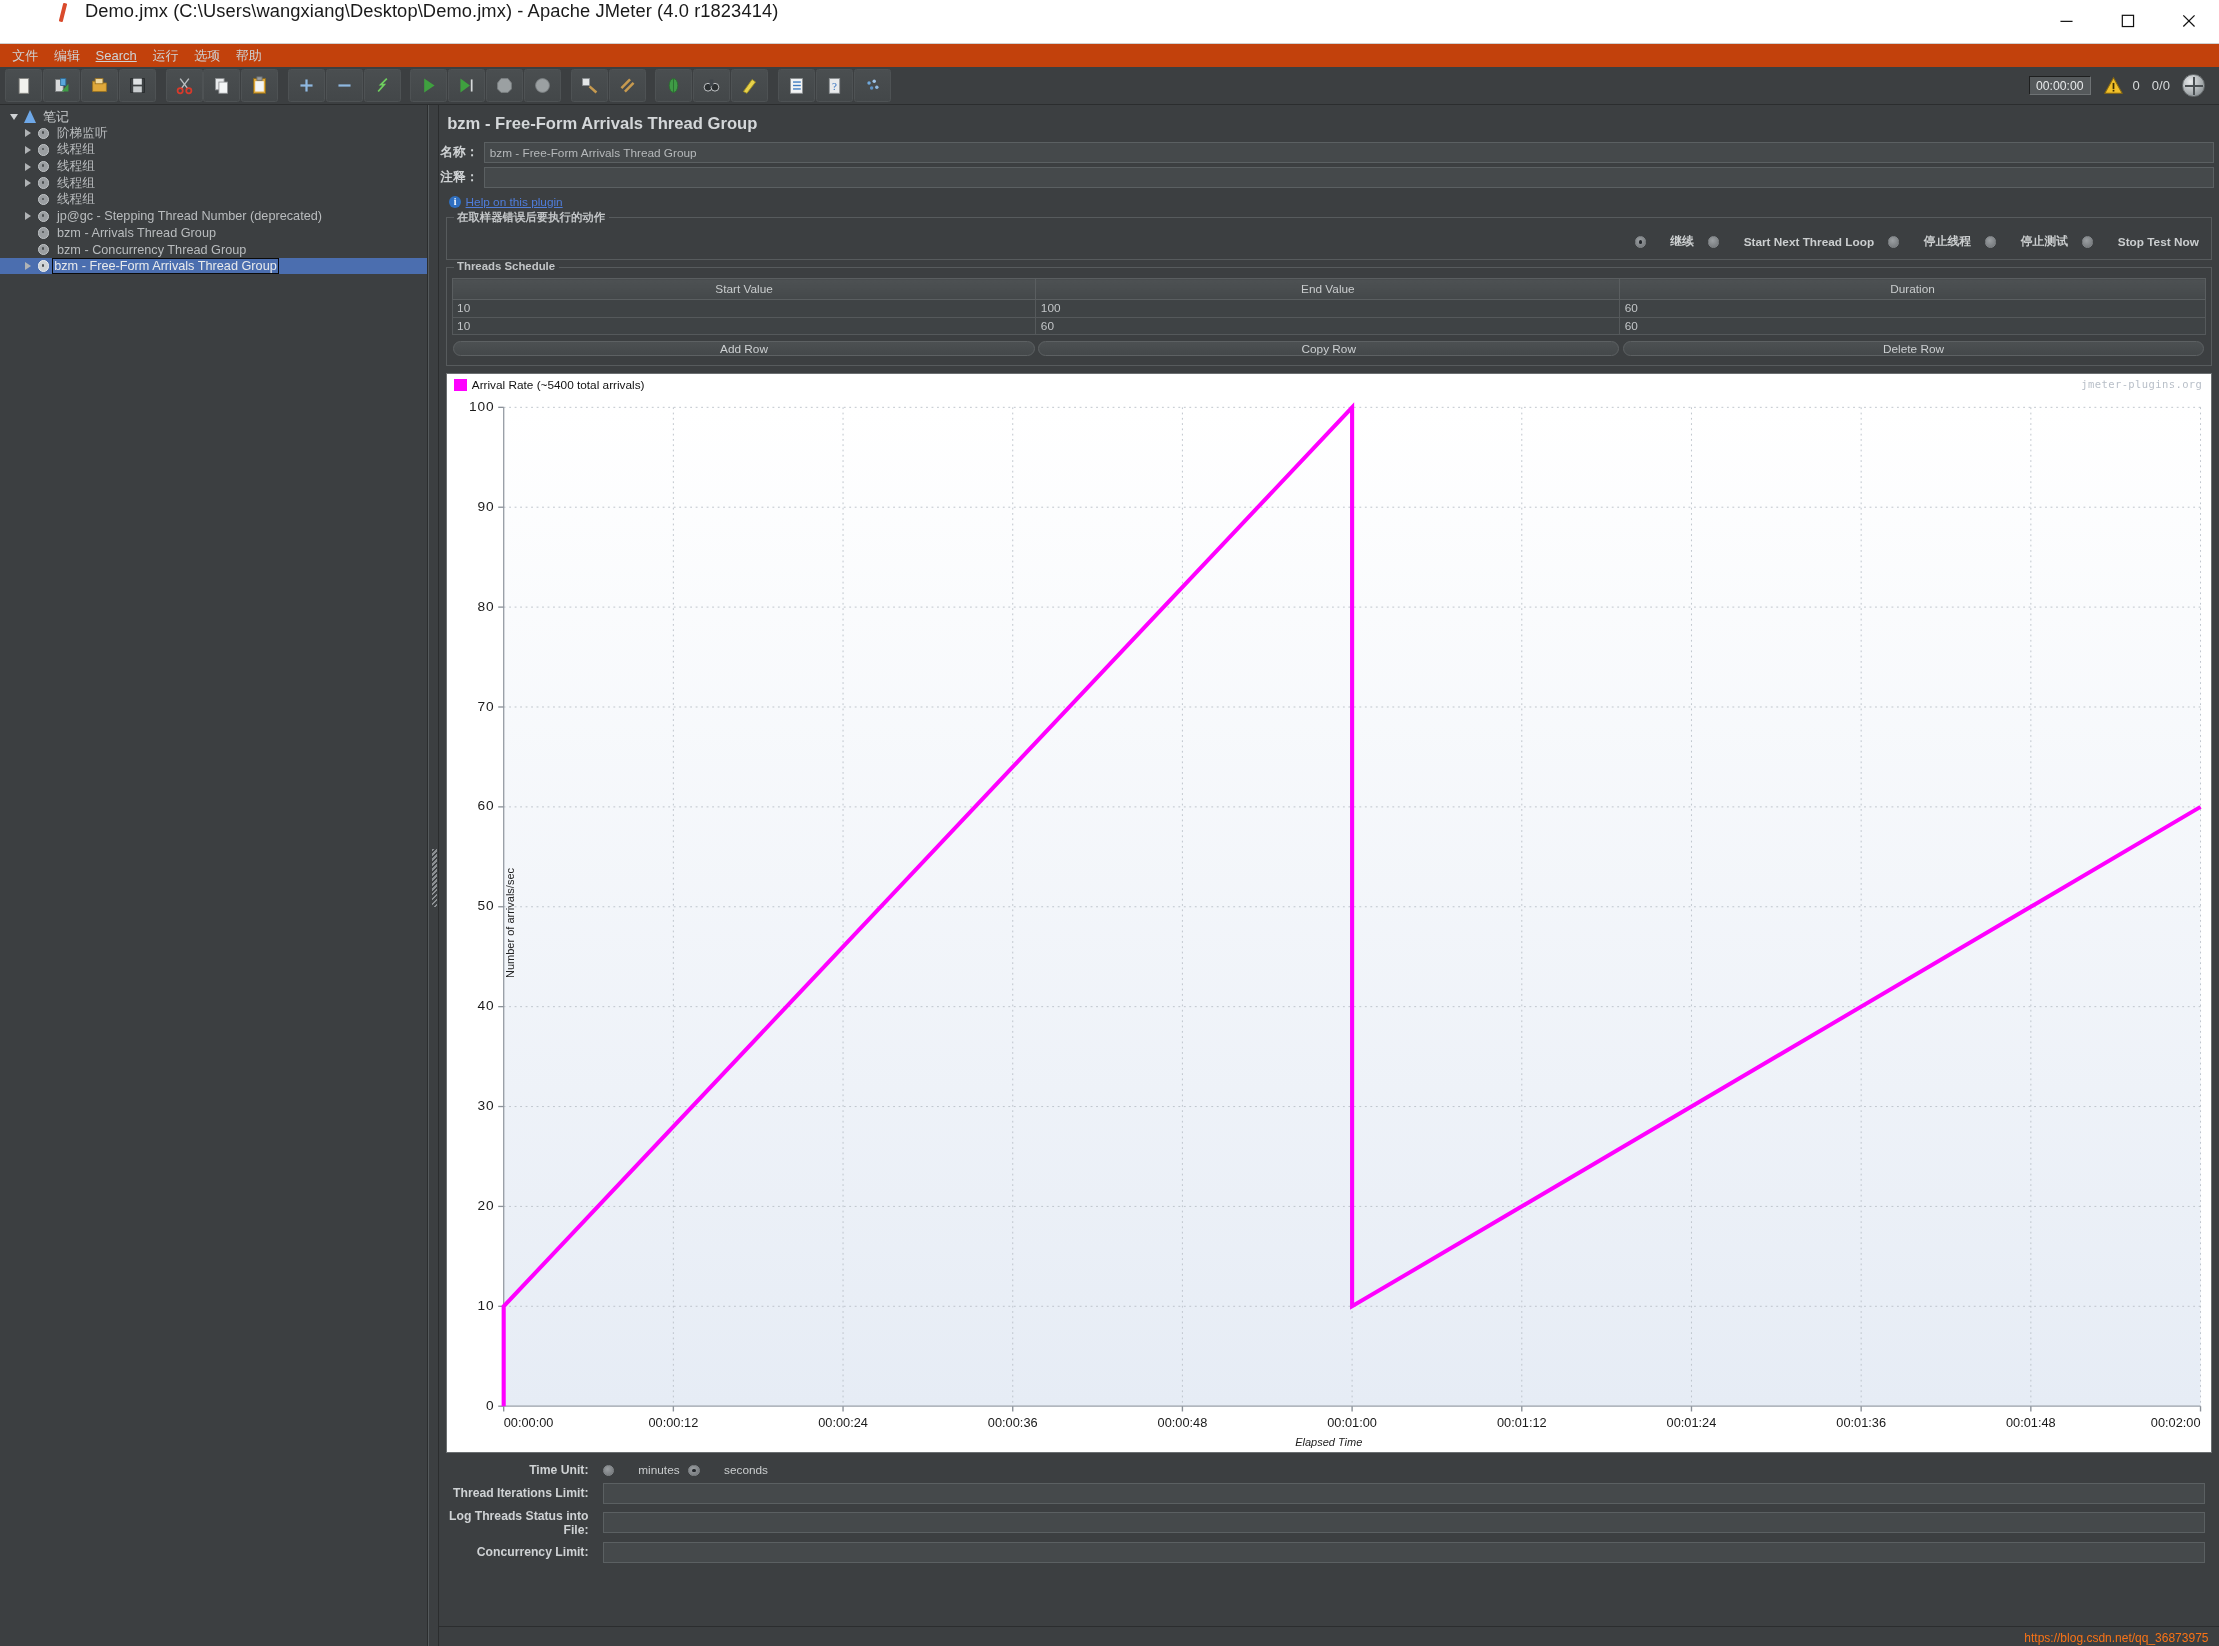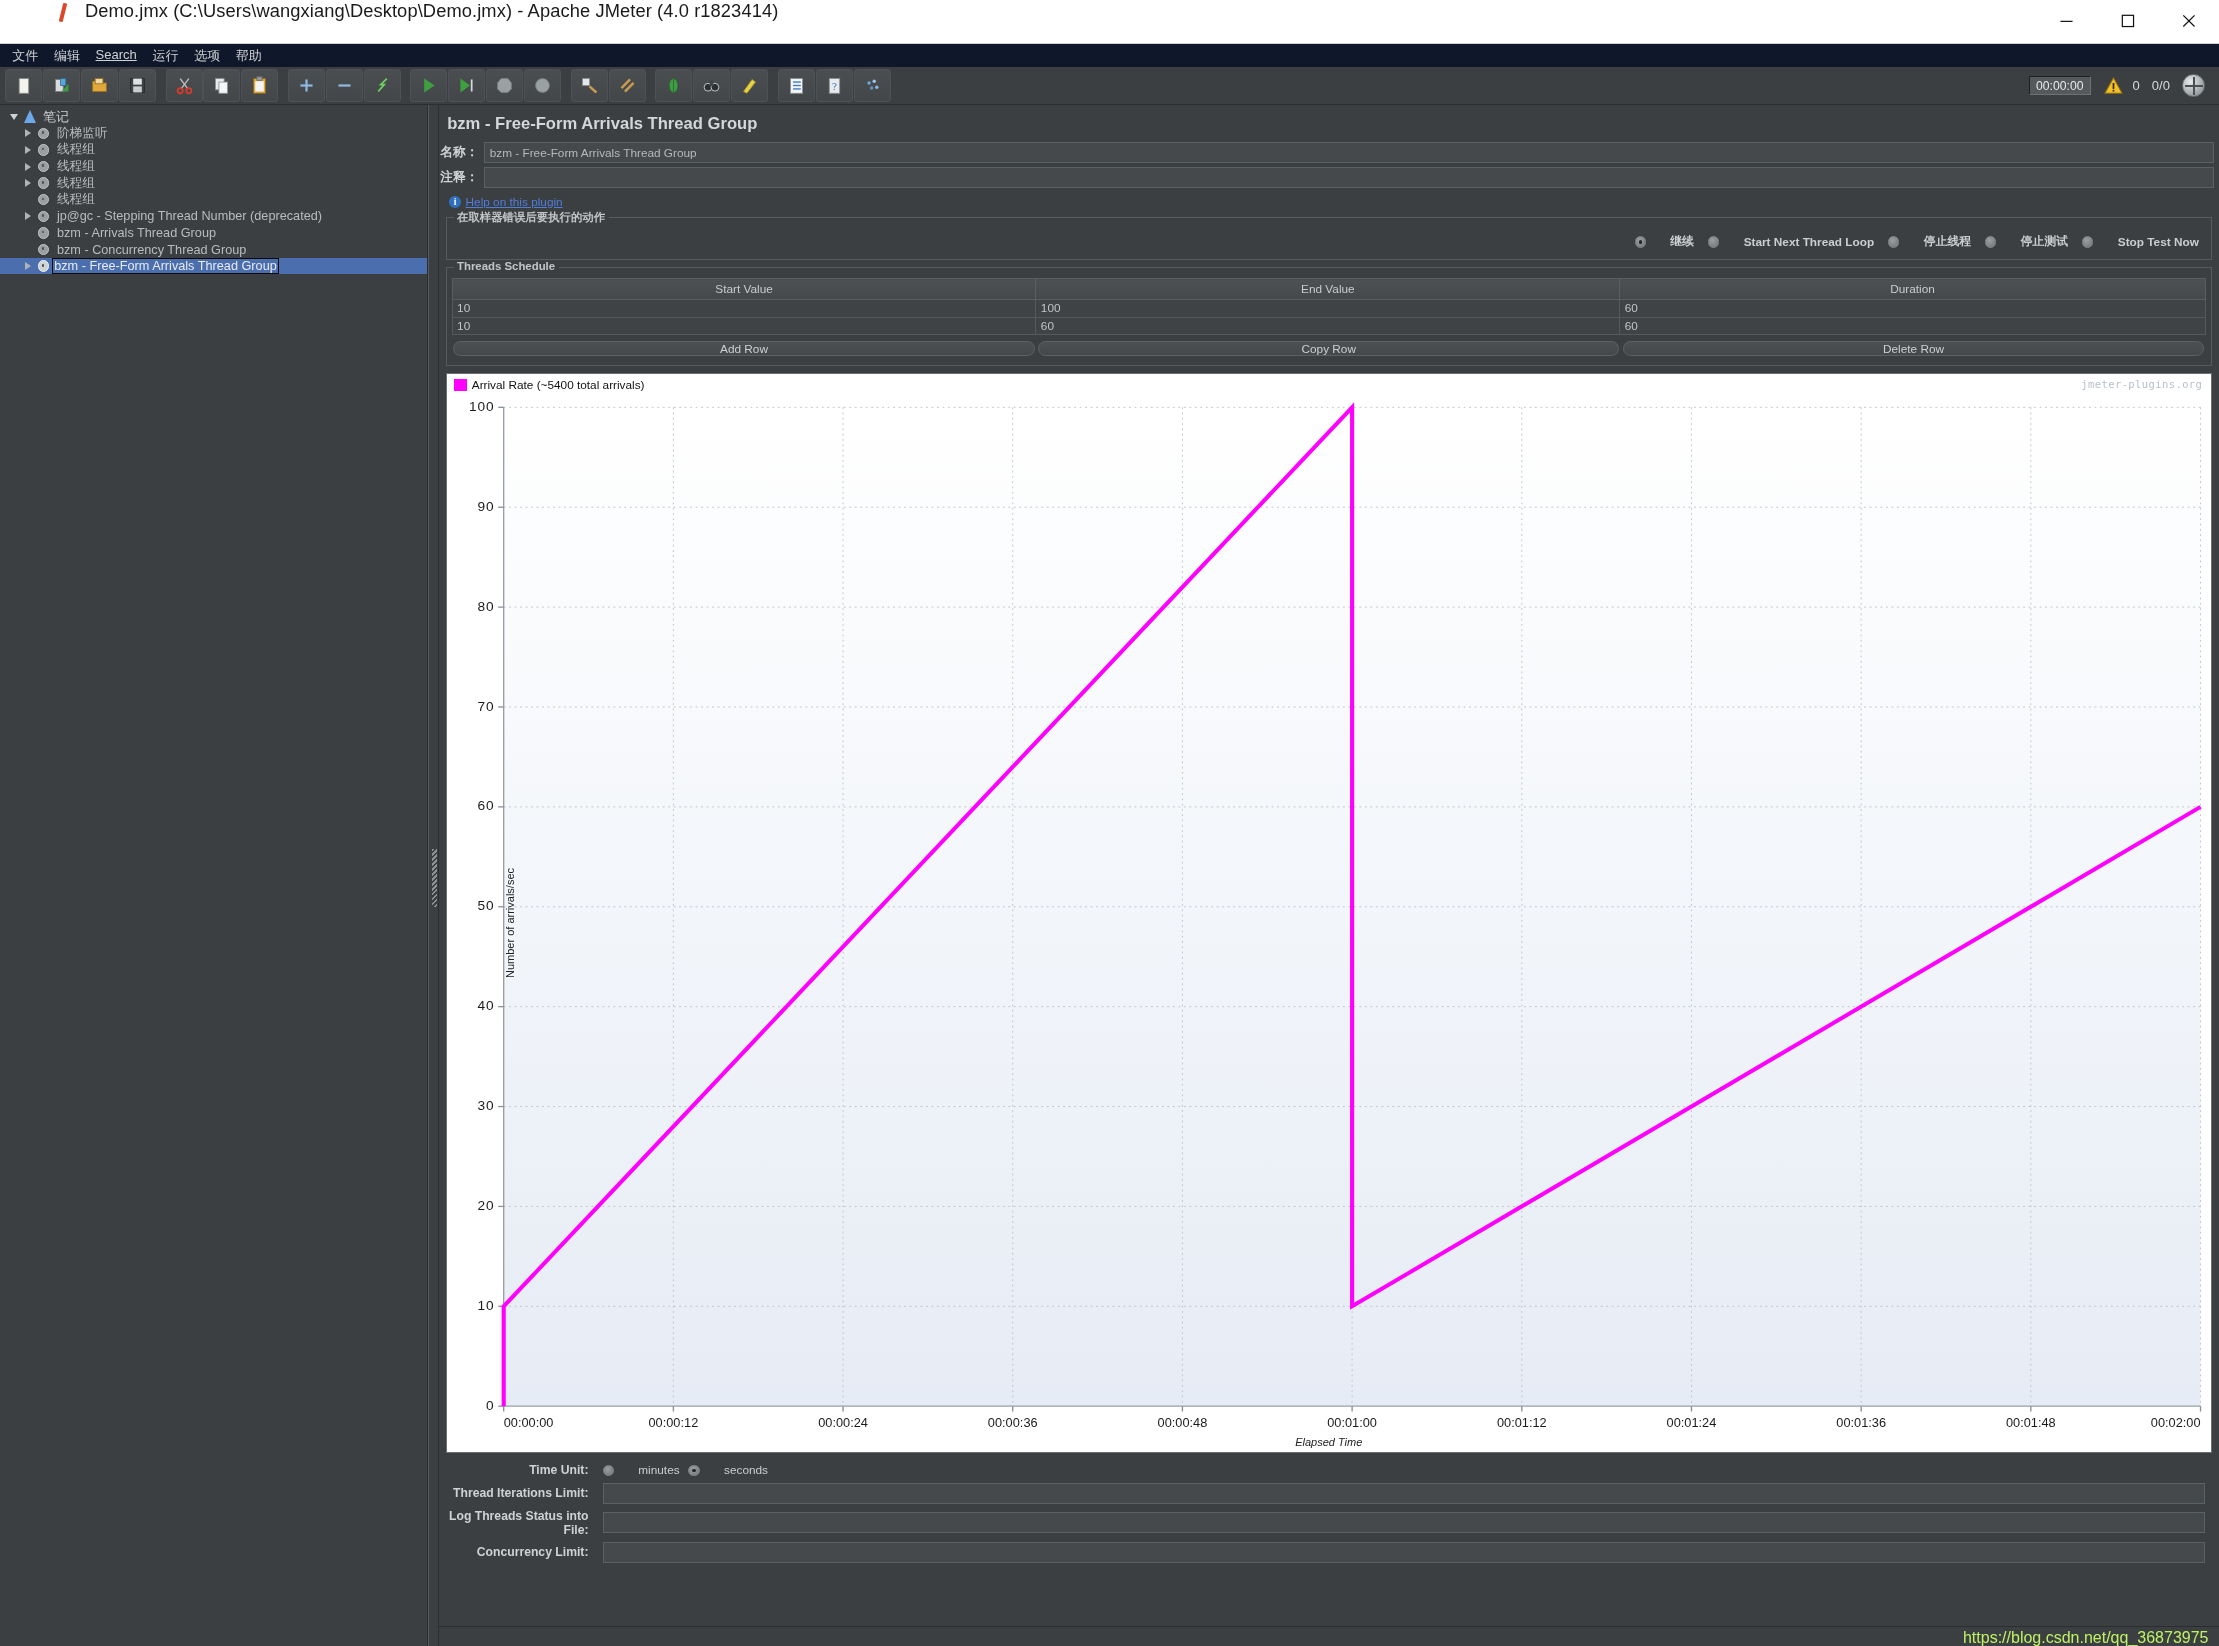--- a/index.html
+++ b/index.html
@@ -29,21 +29,21 @@
   .title-text { font-size: 18.3px; color: #1a1a1a; letter-spacing: 0.1px; }
   .winbtns { margin-left: auto; display: flex; height: 40px; }
   .winbtn {
     width: 61px; height: 40px; display: flex; align-items: center; justify-content: center;
     color: #111;
   }
   .winbtn svg { display:block; }
 
   
   .menubar {
-    height: 23px; background: #0f172a; display: flex; align-items: flex-start;
+    height: 23px; background: #c2410c; display: flex; align-items: center;
     padding-left: 5.2px; gap: 1.7px;
   }
   .menu-item {
     font-size: 13px; color: #cfd2d4; padding: 2.6px 7px; white-space: nowrap;
   }
   .menu-item .mn { text-decoration: underline; }
 
   
   .toolbar {
     height: 38px; background: #3c3f41; display: flex; align-items: center;
@@ -230,21 +230,21 @@
   .b-field {
     flex: 1; height: 21px; background: #45494b; border: 0.9px solid #5b6062;
     margin-right: 7px;
   }
   .tu-radios { display: flex; align-items: center; gap: 8.7px; }
   .statusbar {
     position: absolute; left: 0; right: 0; bottom: 0; height: 24.5px;
     background: #3c3f41; border-top: 0.9px solid #2b2d2e;
     display: flex; align-items: center; justify-content: flex-end; padding-right: 10.5px;
   }
-  .status-text { font-size: 16px; color: #bef264; }
+  .status-text { font-size: 12px; color: #f97316; }
 </style>
 </head>
 <body>
 
 <div class="titlebar">
   <div class="title-icon"></div>
   <div class="title-text">Demo.jmx (C:\Users\wangxiang\Desktop\Demo.jmx) - Apache JMeter (4.0 r1823414)</div>
   <div class="winbtns">
     <div class="winbtn">
       <svg width="19" height="19" viewBox="0 0 22 22">

